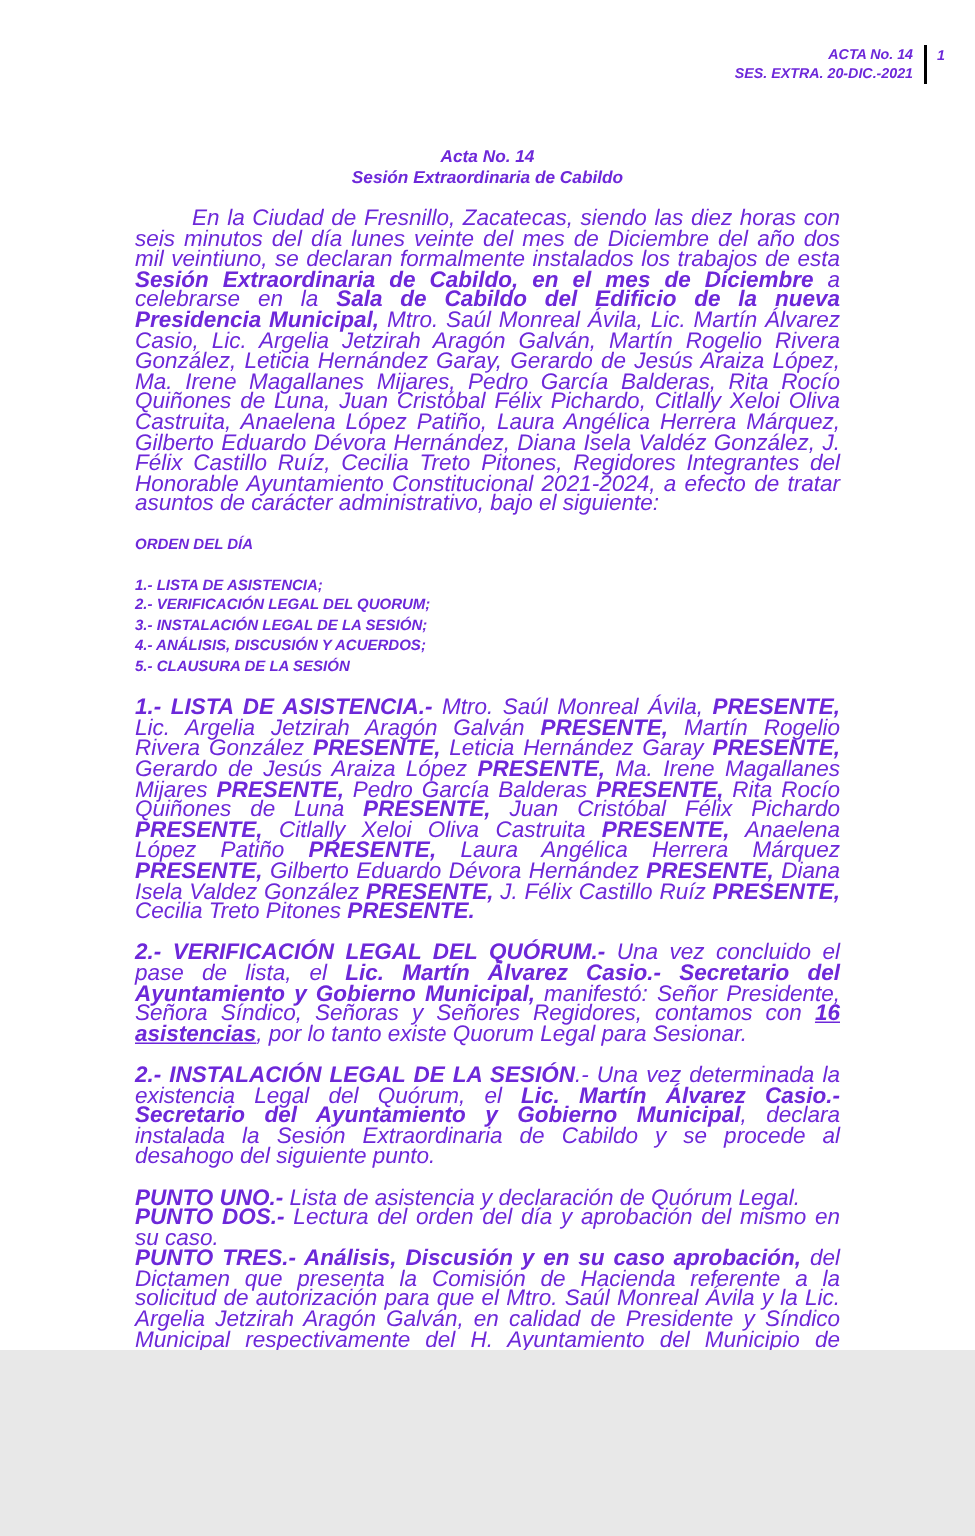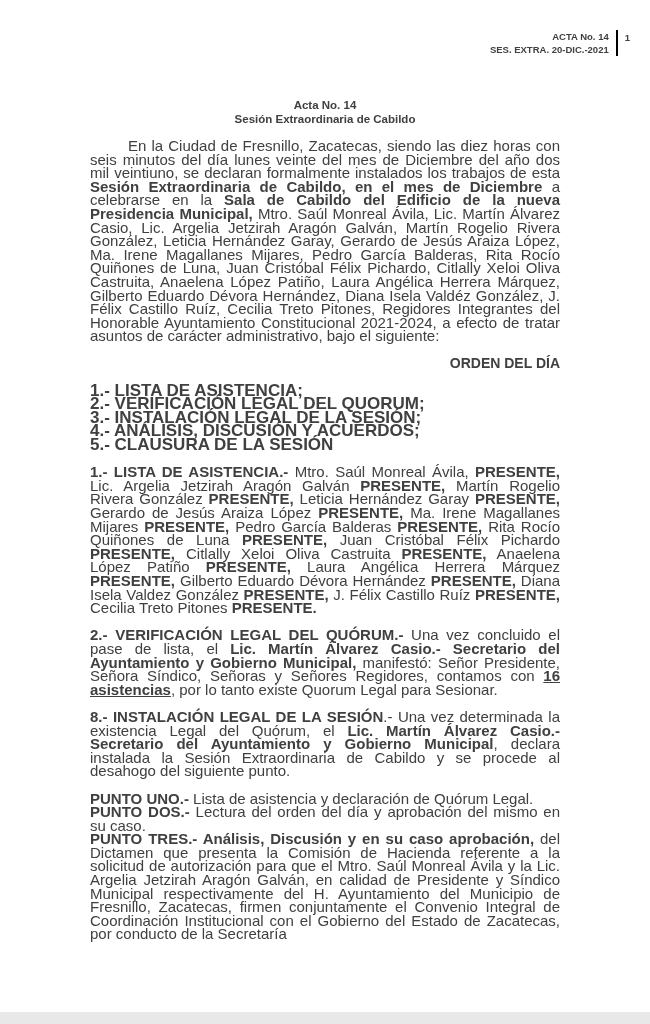--- a/index.html
+++ b/index.html
@@ -1,25 +1,26 @@
 <!DOCTYPE html>
 <html><head>
 <meta charset="utf-8">
 <style>
   html, body { margin: 0; padding: 0; background: #e8e8e8; }
   .page {
     position: relative;
     width: 650px;
-    height: 1012px;
+    height: 900px;
     margin: 0 auto;
     background: #ffffff;
-    color: #404040;
+    color: #6d28d9;
     font-family: "Liberation Sans", sans-serif;
     box-sizing: border-box;
     overflow: hidden;
+    font-style: italic;
   }
   .doc-header {
     position: absolute;
     top: 30px;
     right: 20px;
     display: flex;
     align-items: stretch;
     font-size: 9.5px;
     font-weight: bold;
     line-height: 13px;
@@ -41,29 +42,29 @@
     margin-bottom: 13px;
   }
   .para {
     font-size: 15px;
     line-height: 13.6px;
     text-align: justify;
     margin: 0 0 13.6px 0;
   }
   .indent { text-indent: 38px; }
   .heading {
-    text-align: right;
+    text-align: left;
     font-weight: bold;
-    font-size: 14px;
+    font-size: 10px;
     line-height: 13.6px;
     margin: 0 0 13.6px 0;
   }
   .orden-list {
     font-weight: bold;
-    font-size: 17px;
+    font-size: 10px;
     line-height: 13.6px;
     margin: 0 0 13.6px 0;
   }
   .puntos .para { margin-bottom: 0; }
   .b { font-weight: bold; }
   .u { text-decoration: underline; }
 </style>
 </head>
 <body>
 
@@ -95,21 +96,21 @@
       <div>3.- INSTALACIÓN LEGAL DE LA SESIÓN;</div>
       <div>4.- ANÁLISIS, DISCUSIÓN Y ACUERDOS;</div>
       <div>5.- CLAUSURA DE LA SESIÓN</div>
     </div>
 
 
     <p class="para"><span class="b">1.- LISTA DE ASISTENCIA.- </span><span>Mtro. Saúl Monreal Ávila, </span><span class="b">PRESENTE,</span><span> Lic. Argelia Jetzirah Aragón Galván </span><span class="b">PRESENTE,</span><span> Martín Rogelio Rivera González </span><span class="b">PRESENTE,</span><span> Leticia Hernández Garay </span><span class="b">PRESENTE,</span><span> Gerardo de Jesús Araiza López </span><span class="b">PRESENTE,</span><span> Ma. Irene Magallanes Mijares </span><span class="b">PRESENTE,</span><span> Pedro García Balderas </span><span class="b">PRESENTE,</span><span> Rita Rocío Quiñones de Luna </span><span class="b">PRESENTE,</span><span> Juan Cristóbal Félix Pichardo </span><span class="b">PRESENTE,</span><span> Citlally Xeloi Oliva Castruita </span><span class="b">PRESENTE,</span><span> Anaelena López Patiño </span><span class="b">PRESENTE,</span><span> Laura Angélica Herrera Márquez </span><span class="b">PRESENTE,</span><span> Gilberto Eduardo Dévora Hernández </span><span class="b">PRESENTE,</span><span> Diana Isela Valdez González </span><span class="b">PRESENTE,</span><span> J. Félix Castillo Ruíz </span><span class="b">PRESENTE,</span><span> Cecilia Treto Pitones </span><span class="b">PRESENTE.</span></p>
 
     <p class="para"><span class="b">2.- VERIFICACIÓN LEGAL DEL QUÓRUM.- </span><span>Una vez concluido el pase de lista, el </span><span class="b">Lic. Martín Álvarez Casio.- Secretario del Ayuntamiento y Gobierno Municipal,</span><span> manifestó: Señor Presidente, Señora Síndico, Señoras y Señores Regidores, contamos con </span><span class="b u">16 asistencias</span><span>, por lo tanto existe Quorum Legal para Sesionar.</span></p>
 
-    <p class="para"><span class="b">8.- INSTALACIÓN LEGAL DE LA SESIÓN</span><span>.- Una vez determinada la existencia Legal del Quórum, el </span><span class="b">Lic. Martín Álvarez Casio.- Secretario del Ayuntamiento y Gobierno Municipal</span><span>, declara instalada la Sesión Extraordinaria de Cabildo y se procede al desahogo del siguiente punto.</span></p>
+    <p class="para"><span class="b">2.- INSTALACIÓN LEGAL DE LA SESIÓN</span><span>.- Una vez determinada la existencia Legal del Quórum, el </span><span class="b">Lic. Martín Álvarez Casio.- Secretario del Ayuntamiento y Gobierno Municipal</span><span>, declara instalada la Sesión Extraordinaria de Cabildo y se procede al desahogo del siguiente punto.</span></p>
 
 
     <div class="puntos">
       <p class="para"><span class="b">PUNTO UNO.- </span><span>Lista de asistencia y declaración de Quórum Legal.</span></p>
       <p class="para"><span class="b">PUNTO DOS.- </span><span>Lectura del orden del día y aprobación del mismo en su caso.</span></p>
       <p class="para"><span class="b">PUNTO TRES.- Análisis, Discusión y en su caso aprobación,</span><span> del Dictamen que presenta la Comisión de Hacienda referente a la solicitud de autorización para que el Mtro. Saúl Monreal Ávila y la Lic. Argelia Jetzirah Aragón Galván, en calidad de Presidente y Síndico Municipal respectivamente del H. Ayuntamiento del Municipio de Fresnillo, Zacatecas, firmen conjuntamente el Convenio Integral de Coordinación Institucional con el Gobierno del Estado de Zacatecas, por conducto de la Secretaría</span></p>
     </div>
 
   </div>
 </div>

